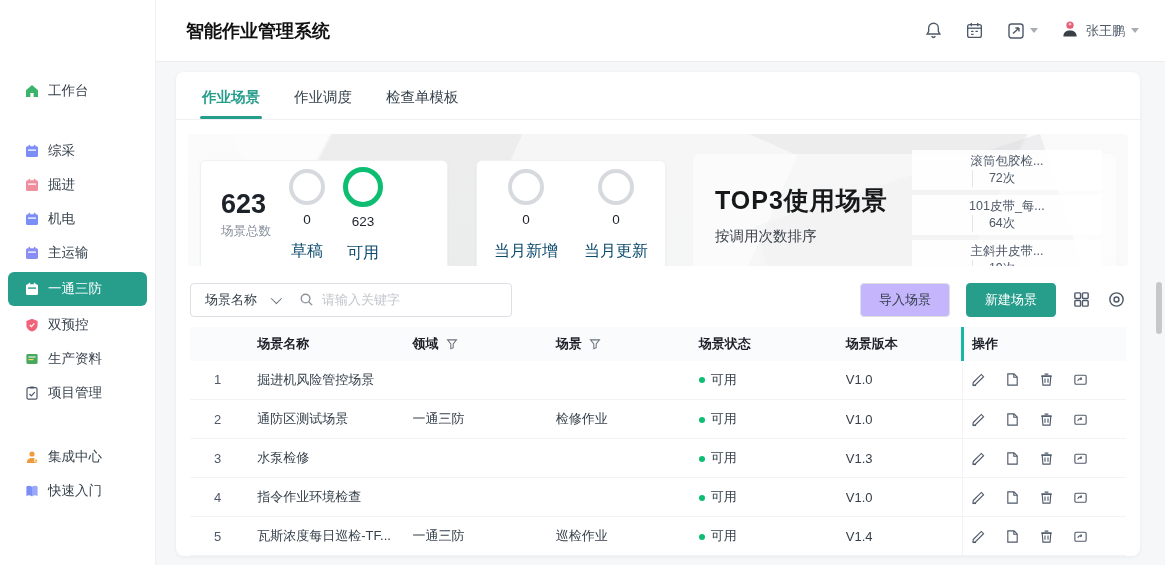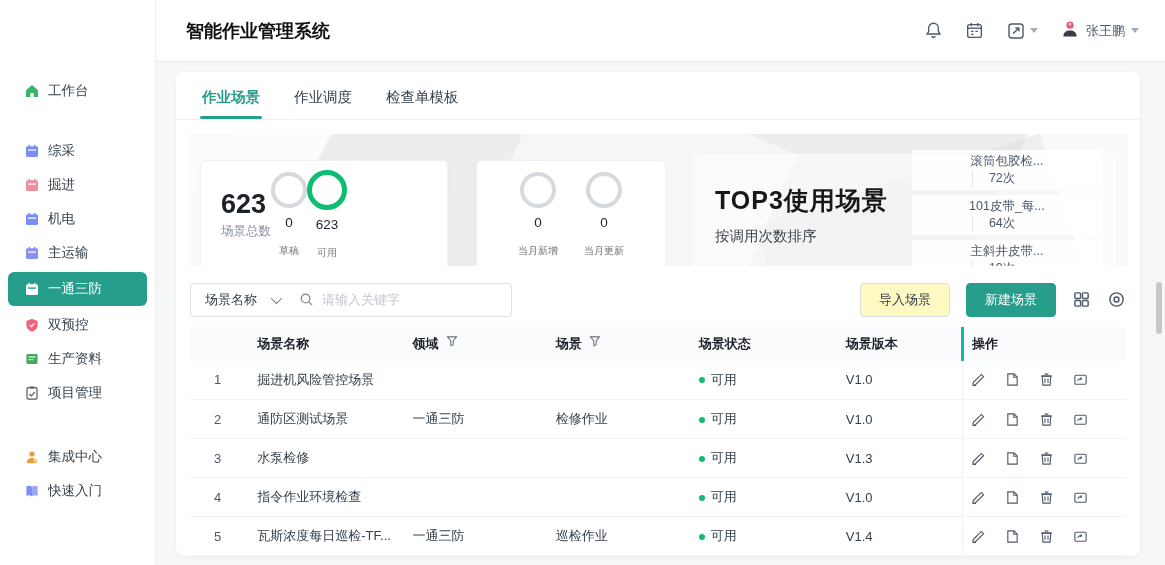--- a/index.html
+++ b/index.html
@@ -36,60 +36,60 @@
     background:
       linear-gradient(118deg, rgba(255,255,255,.85) 0 14%, rgba(255,255,255,0) 14.4%),
       linear-gradient(295deg, rgba(255,255,255,.8) 0 16%, rgba(255,255,255,0) 16.4%),
       linear-gradient(62deg,  rgba(203,205,208,.35) 0 11%, rgba(0,0,0,0) 11.4%),
       linear-gradient(244deg, rgba(203,205,208,.3) 0 9%, rgba(0,0,0,0) 9.4%),
       linear-gradient(180deg, #ededee, #ebecec);
   }
   .banner::before { content:""; position:absolute; left:34%; top:-40px; width:260px; height:200px; background:rgba(255,255,255,.5); transform:rotate(24deg); }
   .banner::after  { content:""; position:absolute; right:6%; bottom:-70px; width:300px; height:160px; background:rgba(214,216,218,.35); transform:rotate(-18deg); }
   .stat-card { position:absolute; top:26px; height:110px; background:#fff; border:1px solid #f0f1f2; border-radius:6px; box-shadow:0 1px 3px rgba(0,0,0,.04); display:flex; align-items:center; z-index:2; }
-  .stat-card.c1 { left:12px; width:248px; padding:0 10px 0 20px; }
+  .stat-card.c1 { left:12px; width:248px; padding:0 10px 0 20px; gap:18px; }
   .stat-card.c2 { left:288px; width:190px; padding:0 10px; gap:26px; justify-content:center; }
   .stat-total .num { font-size:27px; font-weight:bold; color:#1d2129; line-height:1.1; }
   .stat-total .lbl { font-size:12.5px; color:#86909c; margin-top:4px; }
   .ringbox { display:flex; flex-direction:column; align-items:center; }
   .ring { width:36px; height:36px; border-radius:50%; border:4px solid #d6d9dd; background:#fff; }
   .ring.green { width:40px; height:40px; border:5px solid #0cbd72; }
   .ringbox .v { font-size:13.5px; color:#1d2129; margin-top:7px; }
-  .ringbox .l { font-size:10px; color:#737373; margin-top:14px; }
+  .ringbox .l { font-size:16px; color:#0c4a6e; margin-top:14px; }
   .top3 { position:absolute; left:505px; right:12px; top:20px; height:122px; background:rgba(255,255,255,.55); border-radius:6px; display:flex; align-items:center; padding:0 14px 0 22px; gap:24px; z-index:2; }
   .top3-head .t { font-size:25px; font-weight:bold; color:#17181a; letter-spacing:1px; }
   .top3-head .s { font-size:14.5px; color:#3c434b; margin-top:10px; }
   .top3-list { flex:1; display:flex; flex-direction:column; gap:5px; max-width:310px; }
   .top3-row { display:flex; align-items:center; background:rgba(255,255,255,.85); padding:3px 6px;flex-direction:column; }
   .top3-row .n { flex:1; font-size:12.5px; color:#4e5969; }
   .top3-row .c { width:70px; font-size:12.5px; color:#4e5969; border-left:1px solid #e3e5e7; padding-left:16px; }
 
   
   .toolbar { display:flex; align-items:center; justify-content:space-between; margin:17px 14px 10px; }
   .search-group { display:flex; align-items:center; width:322px; height:34px; border:1px solid #dcdfe4; border-radius:4px; background:#fff; }
   .sel { display:flex; align-items:center; gap:14px; padding:0 12px 0 14px; font-size:13px; color:#35404b; cursor:pointer; height:100%; }
   .sel .caret2 { width:8px; height:8px; border-right:1.6px solid #6b737c; border-bottom:1.6px solid #6b737c; transform:rotate(45deg) translateY(-2px); }
   .search-inp { display:flex; align-items:center; gap:8px; flex:1; padding-left:8px; }
   .search-inp input { border:none; outline:none; font-size:13px; color:#333; width:150px; background:transparent; font-family:inherit; }
   .search-inp input::placeholder { color:#c3c7cc; }
   .tool-right { display:flex; align-items:center; gap:16px; }
   .btn { height:34px; padding:0 18px; border-radius:4px; font-size:13px; display:flex; align-items:center; cursor:pointer; }
-  .btn.outline { background:#fef9c3; border:1px solid #dcdfe4; color:#35404b; }
+  .btn.outline { background:#c4b5fd; border:1px solid #dcdfe4; color:#35404b; }
   .btn.primary { background:#279e8c; border:1px solid #279e8c; color:#fff; }
   .tool-ic { cursor:pointer; display:flex; align-items:center; }
 
   
   .tablewrap { margin:0 14px; flex:1; }
   table { width:100%; border-collapse:collapse; table-layout:fixed; font-size:13px; }
   col.c-idx{width:58px} col.c-name{width:152px} col.c-dom{width:140px} col.c-scene{width:140px} col.c-status{width:144px} col.c-ver{width:122px} col.c-act{width:160px}
   thead th { background:#fafbfc; font-weight:bold; color:#1d2129; text-align:left; height:34px; padding:0 8px; }
   thead th.first { padding-left:16px; }
   tbody td { height:39px; border-bottom:1px solid #f2f3f5; color:#35404b; padding:0 8px; }
   tbody td.idx { padding-left:24px; color:#4e5969; }
-  .th-flex { display:flex; align-items:flex-start; gap:7px; }
+  .th-flex { display:flex; align-items:center; gap:7px; }
   .dot { display:inline-block; width:6px; height:6px; border-radius:50%; background:#0cbd72; margin-right:6px; vertical-align:middle; }
   td.act { border-left:1px solid #f2f3f5; }
   th.act { border-left:3px solid #14b8a6; }
   .acts { display:flex; gap:19px; align-items:center; }
   .acts .aic { cursor:pointer; display:flex; }
 
   
   .scroll-thumb { position:absolute; right:3px; top:282px; width:6px; height:52px; background:#c6c8ca; border-radius:3px; }
 </style>
 </head>

